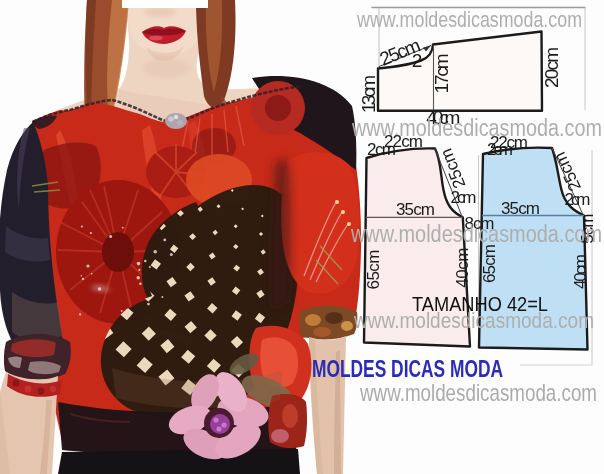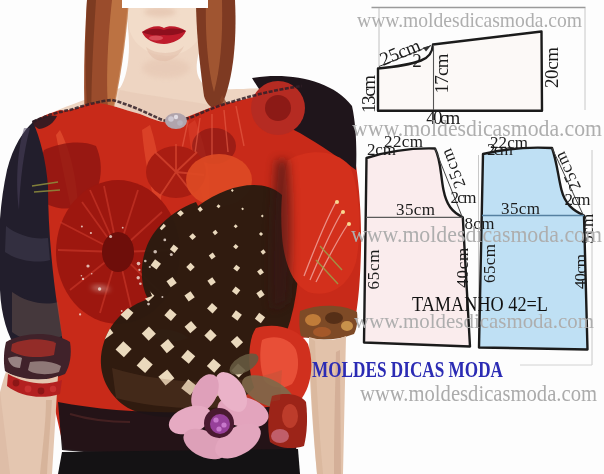--- a/index.html
+++ b/index.html
@@ -1,16 +1,16 @@
 <!DOCTYPE html>
 <html><head><meta charset="utf-8">
 <style>
 html,body{margin:0;padding:0;background:#ffffff;}
 #page{position:relative;width:604px;height:474px;overflow:hidden;background:#0f766e;
-  font-family:Liberation Serif, serif;}
+  font-family:Liberation Sans, sans-serif;}
 svg{position:absolute;left:0;top:0;}
 </style></head>
 <body>
 <div id="page">
 <svg width="604" height="474" viewBox="0 0 604 474">
   <defs>
     <filter id="soft" x="-50%" y="-50%" width="200%" height="200%">
           <feGaussianBlur stdDeviation="5"></feGaussianBlur>
         </filter>
     <filter id="soft2" x="-50%" y="-50%" width="200%" height="200%">

